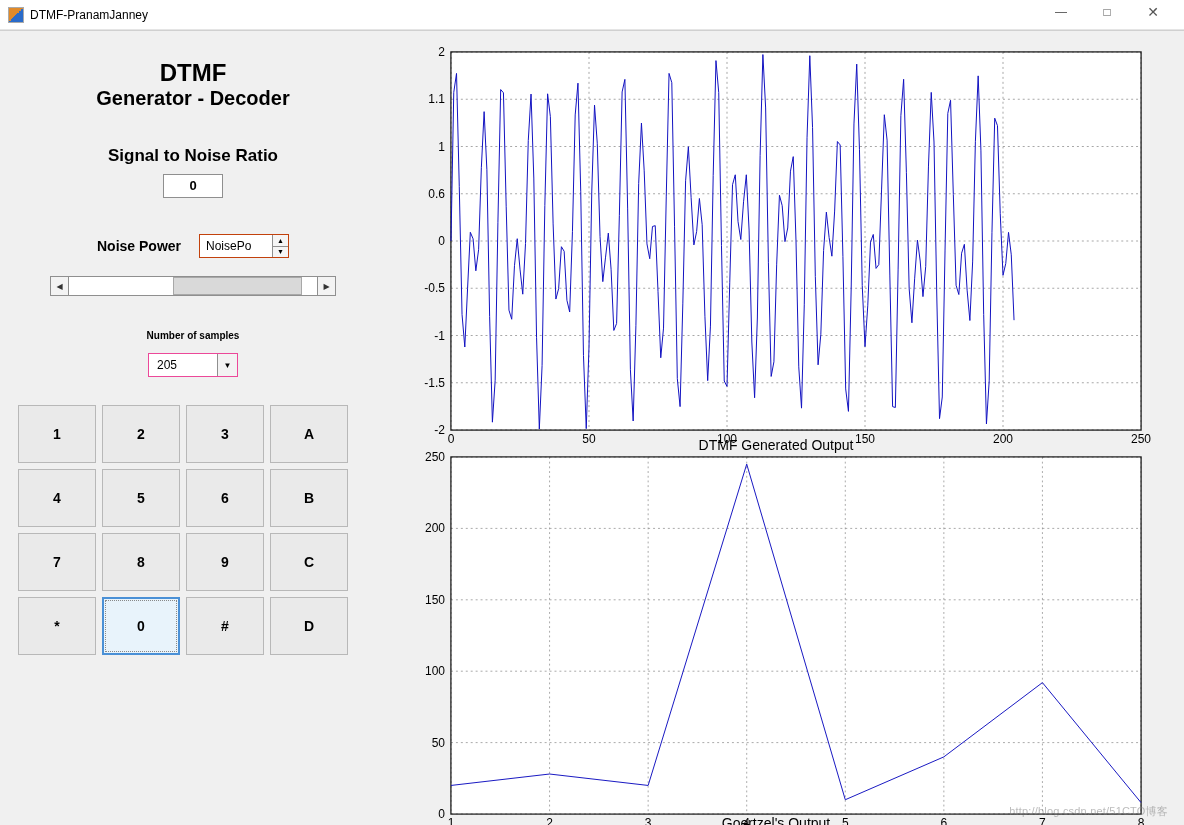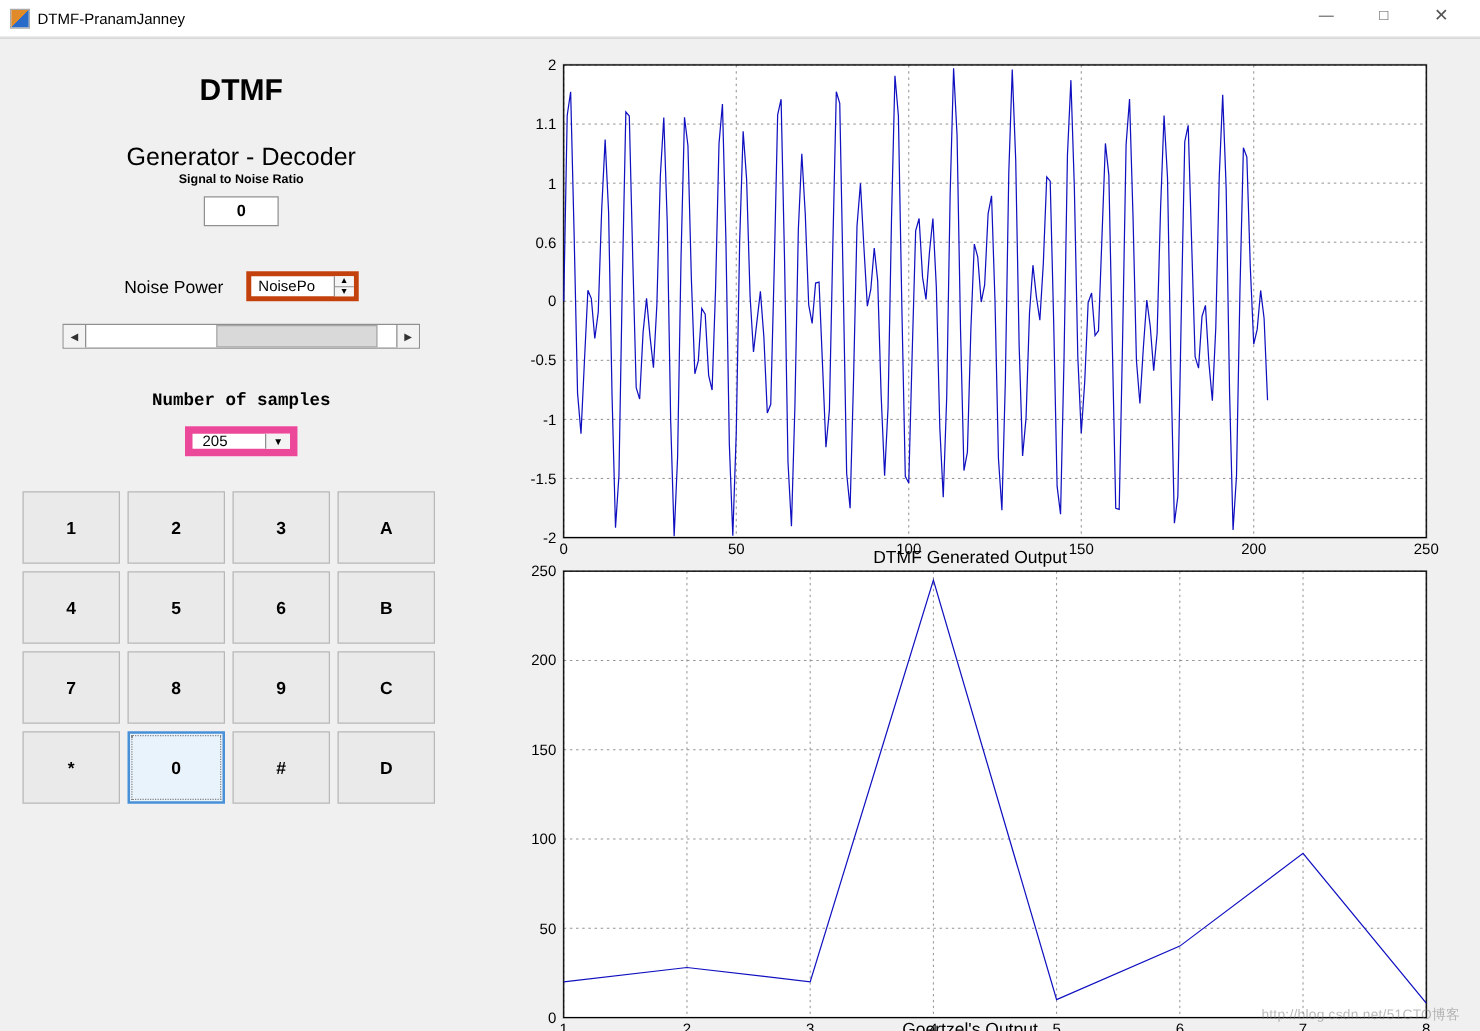--- a/index.html
+++ b/index.html
@@ -46,40 +46,40 @@
   .panel-left {
     position: absolute;
     left: 18px; top: 10px; width: 350px; bottom: 10px;
   }
   .panel-right {
     position: absolute;
     left: 390px; right: 22px; top: 10px; bottom: 10px;
   }
 
   .h1 { font-weight: bold; font-size: 24px; text-align: center; margin-top: 18px;}
-  .h2 { font-weight: normal; font-size: 20px; text-align: center; margin-top: 28px;}
+  .h2 { font-weight: bold; font-size: 20px; text-align: center; }
   .display-box {
     width: 190px; height: 38px; margin: 30px auto 0 auto;
     background: #fff; border: 1px solid #8f8f8f;
     font-size: 22px; font-weight: bold; text-align: center;
     line-height: 36px;
   }
-  .label-center { text-align: center; font-weight: bold; font-size: 10px; }
+  .label-center { text-align: center; font-weight: bold; font-size: 17px; margin-top: 36px;}
   .snr-box {
     width: 60px; height: 24px; margin: 8px auto 0 auto;
     background: #fff; border: 1px solid #8f8f8f;
     font-weight: bold; font-size: 13px; text-align: center; line-height: 22px;
   }
   .noise-row {
     display: flex; align-items: center; justify-content: center;
     gap: 18px; margin-top: 36px;
   }
-  .noise-label { font-weight: normal; font-size: 14px; }
+  .noise-label { font-weight: bold; font-size: 14px; }
   .spinner {
-    width: 90px; height: 24px; background: #fff; border: 4px solid #c2410c;
+    width: 90px; height: 24px; background: #fff; border: 1px solid #c2410c;
     display: flex; align-items: center; font-size: 12px; position: relative;
     padding-left: 6px;
   }
   .spinner .arrows {
     position: absolute; right: 0; top: 0; bottom: 0; width: 16px;
     display: flex; flex-direction: column; border-left: 1px solid #8f8f8f;
   }
   .spinner .arrows div {
     flex:1; display:flex; align-items:center; justify-content:center;
     font-size:7px; background:#f5f5f5;
@@ -94,24 +94,24 @@
     width: 18px; display:flex; align-items:center; justify-content:center;
     background:#f3f3f3; border-right:1px solid #8f8f8f; font-size:8px; color:#333;
   }
   .slider-wrap .arrow.right { border-right:none; border-left:1px solid #8f8f8f; }
   .slider-wrap .track { flex:1; position:relative; }
   .slider-wrap .thumb {
     position:absolute; left:42%; top:0; bottom:0; width:52%;
     background:#d9d9d9; border:1px solid #a8a8a8;
   }
 
-  .samples-label { text-align:center; font-weight:bold; font-size:14px; margin-top:34px;font-family:Liberation Mono, monospace;}
+  .samples-label { text-align:center; font-weight:bold; font-size:10px; margin-top:34px;}
   .samples-dd {
     width:90px; height:24px; margin:12px auto 0 auto;
-    background:#fff; border:6px solid #ec4899; display:flex; align-items:center;
+    background:#fff; border:1px solid #ec4899; display:flex; align-items:center;
     padding-left:8px; font-size:12px; position:relative;
   }
   .samples-dd .dd-btn {
     position:absolute; right:0; top:0; bottom:0; width:20px;
     background:#f3f3f3; border-left:1px solid #8f8f8f;
     display:flex; align-items:center; justify-content:center; font-size:8px;
   }
 
   .keypad {
     margin-top: 28px;

